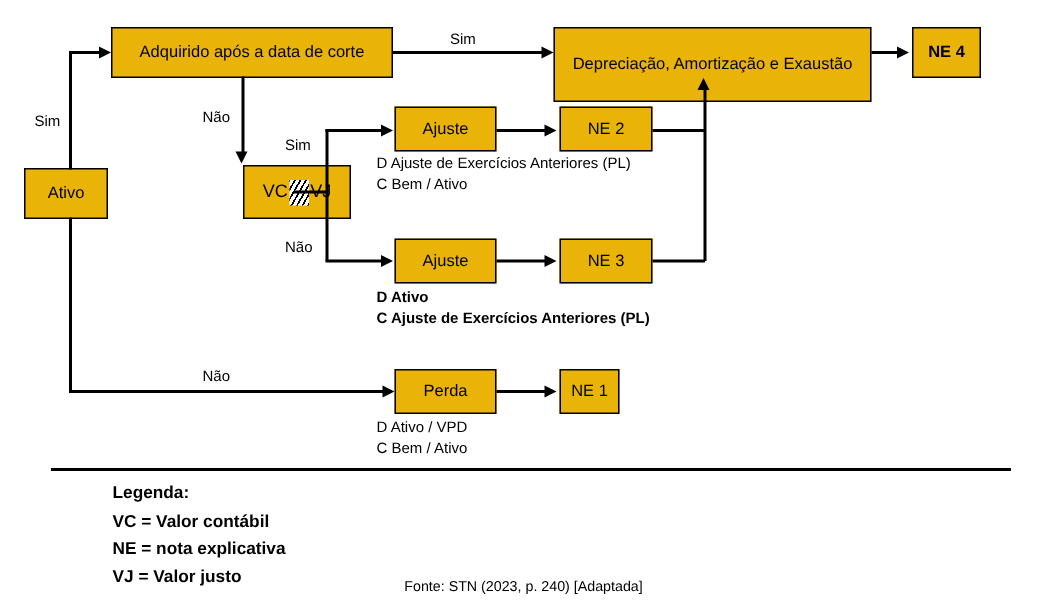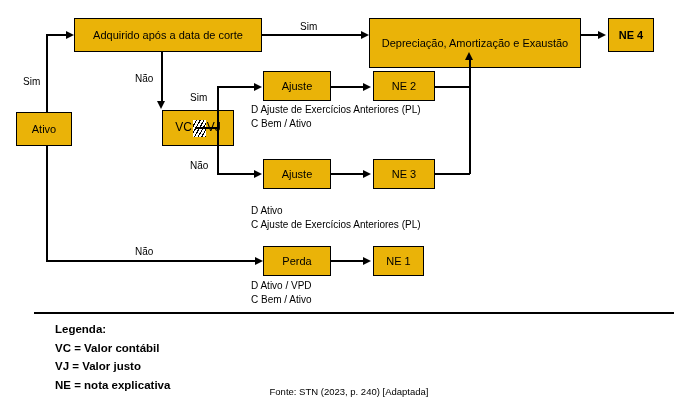--- a/index.html
+++ b/index.html
@@ -94,21 +94,21 @@
     background: #000;
   }
   #legend {
     position: absolute;
     left: 55px;
     top: 320px;
     font-size: 11.5px;
     line-height: 1.62;
     font-weight: bold;
   }
-  #legend .lg-line { white-space: nowrap; }
+  #legend .lg-line { white-space: nowrap; margin-left: 20px; }
   #source {
     position: absolute;
     left: 0;
     top: 386px;
     width: 698px;
     text-align: center;
     font-size: 9.5px;
   }
 </style>
 </head>
@@ -145,21 +145,21 @@
   </div>
 
   <div class="box" style="left:373px; top:71px; width:62px; height:30px;">
     <span>NE 2</span>
   </div>
 
   <div class="box" style="left:373px; top:159px; width:62px; height:30px;">
     <span>NE 3</span>
   </div>
 
-  <div class="box" style="left:373px; top:246px; width:51px; height:30px;">
+  <div class="box" style="left:373px; top:246px; width:40px; height:30px;">
     <span>NE 1</span>
   </div>
 
   <div class="box" style="left:369px; top:18px; width:212px; height:50px;">
     <span>Depreciação, Amortização e Exaustão</span>
   </div>
 
   <div class="box" style="left:608px; top:18px; width:46px; height:34px;font-weight:bold;">
     <span>NE 4</span>
   </div>
@@ -209,33 +209,33 @@
   <div class="lbl" style="left:135px; top:73px;">Não</div>
   <div class="lbl" style="left:190px; top:92px;">Sim</div>
   <div class="lbl" style="left:190px; top:160px;">Não</div>
   <div class="lbl" style="left:135px; top:246px;">Não</div>
 
   <div class="note" style="left:251px; top:103px;">
     <div>D Ajuste de Exercícios Anteriores (PL)</div>
     <div>C Bem / Ativo</div>
   </div>
 
-  <div class="note" style="left:251px; top:204px;">
+  <div class="note" style="left:251px; top:192px;font-weight:bold;">
     <div>D Ativo</div>
     <div>C Ajuste de Exercícios Anteriores (PL)</div>
   </div>
 
   <div class="note" style="left:251px; top:279px;">
     <div>D Ativo / VPD</div>
     <div>C Bem / Ativo</div>
   </div>
 
   <div id="legend-rule"></div>
   <div id="legend">
     <div class="lg-line">Legenda:</div>
     <div class="lg-line">VC = Valor contábil</div>
+    <div class="lg-line">NE = nota explicativa</div>
     <div class="lg-line">VJ = Valor justo</div>
-    <div class="lg-line">NE = nota explicativa</div>
   </div>
 
   <div id="source">Fonte: STN (2023, p. 240) [Adaptada]</div>
 
 </div>
 
 </body></html>

